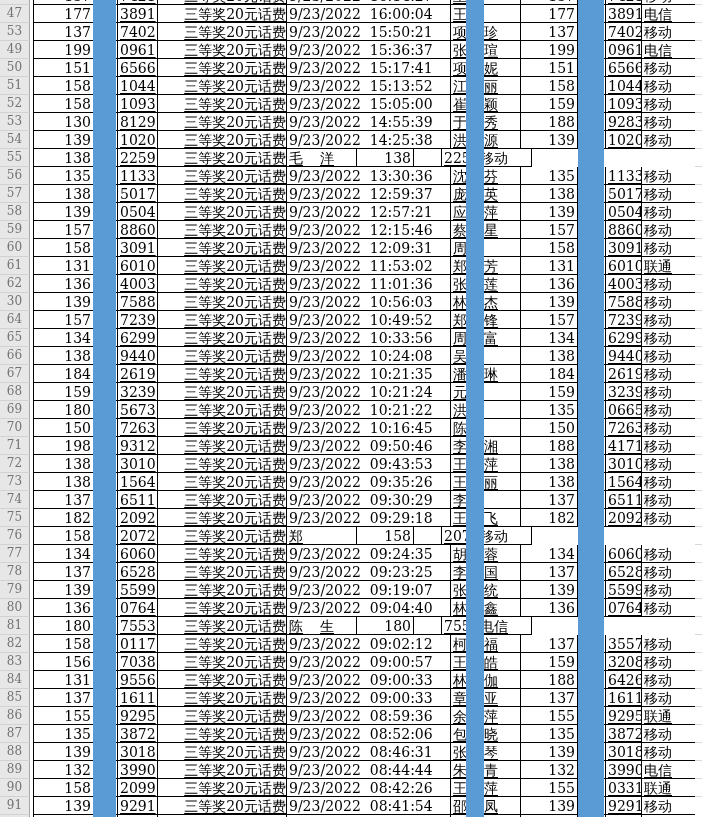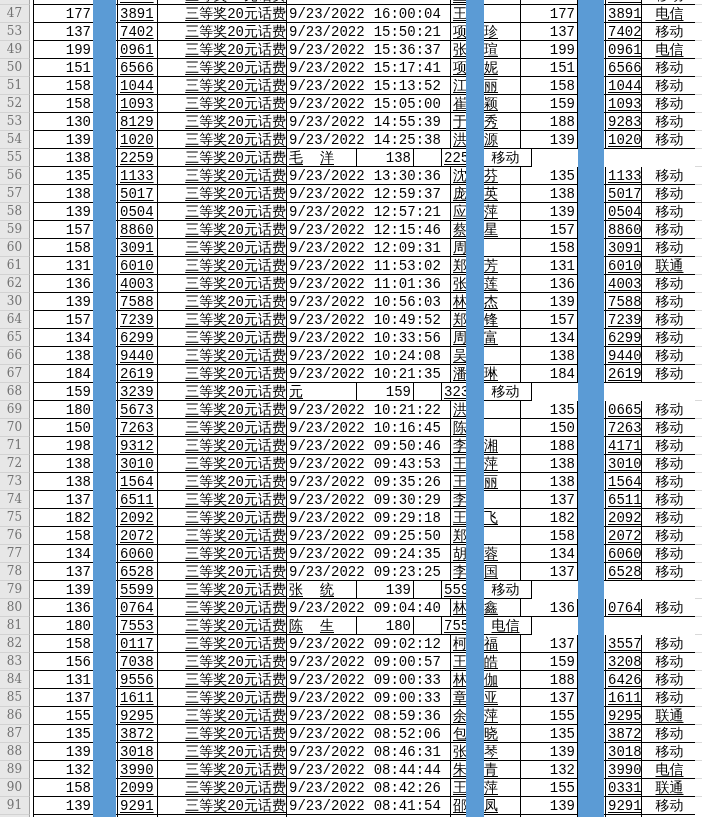--- a/index.html
+++ b/index.html
@@ -11,36 +11,36 @@
   
   .rowheaders{position:absolute;left:0;top:-13px;width:30px;z-index:1;}
   .rowheaders .hcell{
     width:30px;height:18px;box-sizing:border-box;
     background:var(--header-bg,#e7e7e7);
     border-right:1px solid #a6a6a6;border-bottom:1px solid #d2d2d2;
     color:var(--header-fg,#737373);font-size:12px;line-height:17px;text-align:center;
   }
   
   .grid{position:absolute;left:33px;top:-13px;width:663px;border-left:1px solid #000;z-index:2;}
-  .row{display:flex;height:18px;box-sizing:border-box;font-family:Liberation Mono, monospace;}
+  .row{display:flex;height:18px;box-sizing:border-box;}
   .cell{
     box-sizing:border-box;height:18px;border-right:1px solid #000;border-bottom:1px solid #000;
     font-size:14px;line-height:16px;color:#000;white-space:nowrap;overflow:hidden;
     padding-top:1px;
   }
   .cb{width:60px;text-align:right;padding-right:2px;}
   .cc{width:24px;}
   .cd{width:40px;padding-left:2px;}
   .ce{width:129px;padding-left:3px;text-align:right;}
   .cf{width:164px;padding-left:2px;}
   .cg{width:70px;position:relative;padding-left:2px;}
   .ch{width:57px;text-align:right;padding-right:2px;}
   .ci{width:28px;}
   .cj{width:36px;padding-left:2px;}
-  .ck{width:54px;padding-left:2px;text-align:center;}
+  .ck{width:54px;padding-left:2px;}
   .u{text-decoration:underline;text-underline-offset:2px;}
   .name2{position:absolute;left:33px;top:1px;}
   .timepart{margin-left:9px;}
   
   .mask{position:absolute;top:0;height:817px;background:var(--mask,#5B9BD5);z-index:5;}
   .mask-c{left:93px;width:23px;}
   .mask-name{left:466px;width:18px;}
   .mask-i{left:578px;width:26px;}
   
   .rightstrip{
@@ -364,20 +364,21 @@
         <div class="cell ch"><span>184</span></div>
         <div class="cell ci"></div>
         <div class="cell cj"><span class="u">2619</span></div>
         <div class="cell ck"><span>移动</span></div>
       </div>
       <div class="row">
         <div class="cell cb"><span>159</span></div>
         <div class="cell cc"></div>
         <div class="cell cd"><span class="u">3239</span></div>
         <div class="cell ce"><span class="u">三等奖20元话费</span></div>
+        <div class="cell cf"><span>9/23/2022</span><span class="timepart">10:21:24</span></div>
         <div class="cell cg"><span class="u">元</span></div>
         <div class="cell ch"><span>159</span></div>
         <div class="cell ci"></div>
         <div class="cell cj"><span class="u">3239</span></div>
         <div class="cell ck"><span>移动</span></div>
       </div>
       <div class="row">
         <div class="cell cb"><span>180</span></div>
         <div class="cell cc"></div>
         <div class="cell cd"><span class="u">5673</span></div>
@@ -459,21 +460,20 @@
         <div class="cell ch"><span>182</span></div>
         <div class="cell ci"></div>
         <div class="cell cj"><span class="u">2092</span></div>
         <div class="cell ck"><span>移动</span></div>
       </div>
       <div class="row">
         <div class="cell cb"><span>158</span></div>
         <div class="cell cc"></div>
         <div class="cell cd"><span class="u">2072</span></div>
         <div class="cell ce"><span class="u">三等奖20元话费</span></div>
-        <div class="cell cf"><span>9/23/2022</span><span class="timepart">09:25:50</span></div>
         <div class="cell cg"><span class="u">郑</span></div>
         <div class="cell ch"><span>158</span></div>
         <div class="cell ci"></div>
         <div class="cell cj"><span class="u">2072</span></div>
         <div class="cell ck"><span>移动</span></div>
       </div>
       <div class="row">
         <div class="cell cb"><span>134</span></div>
         <div class="cell cc"></div>
         <div class="cell cd"><span class="u">6060</span></div>
@@ -495,20 +495,21 @@
         <div class="cell ch"><span>137</span></div>
         <div class="cell ci"></div>
         <div class="cell cj"><span class="u">6528</span></div>
         <div class="cell ck"><span>移动</span></div>
       </div>
       <div class="row">
         <div class="cell cb"><span>139</span></div>
         <div class="cell cc"></div>
         <div class="cell cd"><span class="u">5599</span></div>
         <div class="cell ce"><span class="u">三等奖20元话费</span></div>
+        <div class="cell cf"><span>9/23/2022</span><span class="timepart">09:19:07</span></div>
         <div class="cell cg"><span class="u">张</span><span class="u name2">统</span></div>
         <div class="cell ch"><span>139</span></div>
         <div class="cell ci"></div>
         <div class="cell cj"><span class="u">5599</span></div>
         <div class="cell ck"><span>移动</span></div>
       </div>
       <div class="row">
         <div class="cell cb"><span>136</span></div>
         <div class="cell cc"></div>
         <div class="cell cd"><span class="u">0764</span></div>

